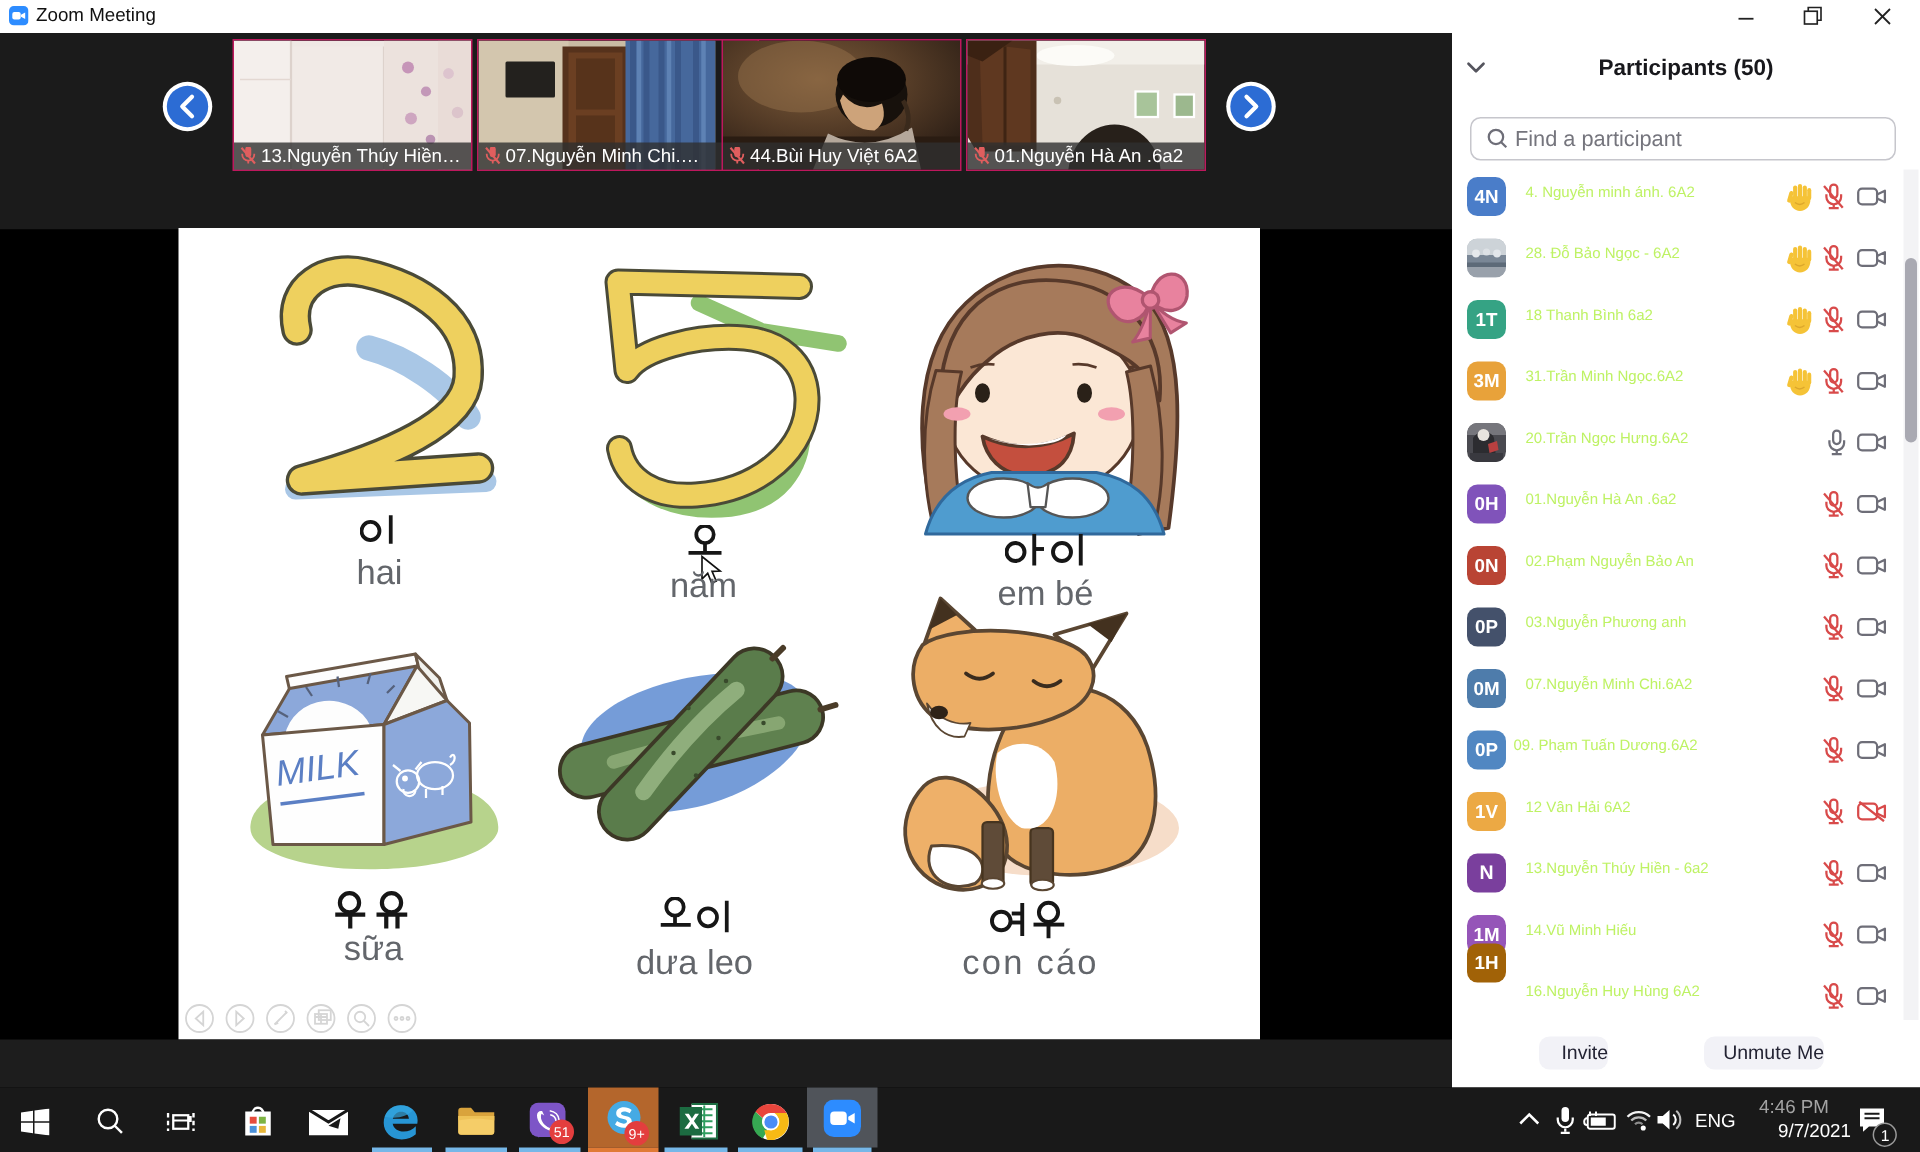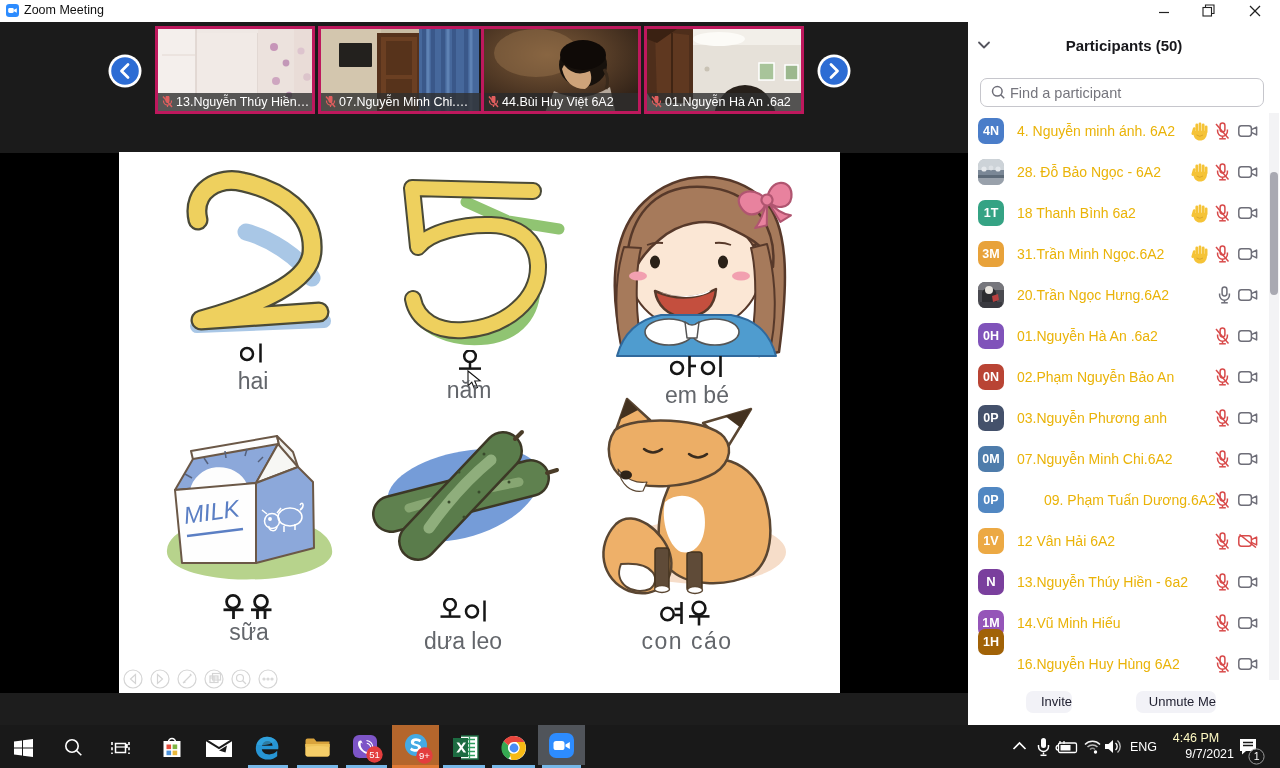--- a/index.html
+++ b/index.html
@@ -7,25 +7,25 @@
 .abs{position:absolute}
 #app{position:relative;width:1280px;height:768px}
 #titlebar{left:0;top:0;width:1280px;height:22px;background:#fff}
 #titletxt{left:24px;top:3px;font-size:12.5px;color:#111}
 #strip{left:0;top:22px;width:968px;height:131px;background:#1b1b1b}
 #sharebg{left:0;top:153px;width:968px;height:540px;background:#000}
 #slide{left:119px;top:152px;width:721px;height:541px;background:#fff}
 #bottomstrip{left:0;top:693px;width:968px;height:32px;background:#1d1d1d}
 #panel{left:968px;top:22px;width:312px;height:703px;background:#fff}
 #taskbar{left:0;top:725px;width:1280px;height:43px;background:#191919}
-.thumb{top:4px;height:88px;border:3px solid #be185d;overflow:hidden}
+.thumb{top:4px;height:88px;border:1px solid #be185d;overflow:hidden}
 .tlabel{position:absolute;left:0;bottom:0;right:0;height:18px;background:rgba(48,48,48,.8);color:#fff;font-size:12.5px;line-height:18px;white-space:nowrap;overflow:hidden}
 .tlabel svg{vertical-align:-2px;margin:0 3px 0 4px}
 .vn{position:absolute;color:#63666b;text-align:center}
-.nm2{font-size:14px;color:#eab308;white-space:nowrap}
+.nm2{font-size:10px;color:#bef264;white-space:nowrap}
 .av2{width:26px;height:26px;border-radius:7px;color:#fff;font-weight:bold;text-align:center;line-height:26px}
 .btn2{height:22px;background:#f2f2f7;border-radius:7px;font-size:13px;color:#232333;text-align:right;line-height:22px}
 .ul{top:765px;width:40px;height:3px;background:#76b7e8}
 </style>
 </head>
 <body>
 <div id="app">
 <div id="strip" class="abs"></div>
 <div id="sharebg" class="abs"></div>
 <div id="slide" class="abs"></div>
@@ -511,21 +511,21 @@
       <path d="M3.6,7.5 v1.8 a4.9 4.9 0 0 0 9.8 0 V7.5" fill="none" stroke="#d84a4a" stroke-width="1.5"></path>
       <line x1="8.5" y1="14.3" x2="8.5" y2="16.6" stroke="#d84a4a" stroke-width="1.5"></line>
       <line x1="5.2" y1="16.8" x2="11.8" y2="16.8" stroke="#d84a4a" stroke-width="1.5"></line>
       <line x1="2" y1="2" x2="14.5" y2="16.5" stroke="#d84a4a" stroke-width="1.5"></line>
     </svg>
 <svg class="abs" style="left:1238px;top:452px" width="20" height="14" viewBox="0 0 20 14">
       <rect x="0.8" y="1.8" width="12.6" height="10.4" rx="2.6" fill="none" stroke="#6e6e78" stroke-width="1.5"></rect>
       <path d="M13.4,5.6 L18.6,3.1 V10.9 L13.4,8.4" fill="none" stroke="#6e6e78" stroke-width="1.5" stroke-linejoin="round"></path>
     </svg>
 <div class="abs av2" style="left:978px;top:487px;background:#5187c2;font-size:12.5px">0P</div>
-<div class="abs nm2" style="left:1044px;top:492px">09. Phạm Tuấn Dương.6A2</div>
+<div class="abs nm2" style="left:1009px;top:492px">09. Phạm Tuấn Dương.6A2</div>
 <svg class="abs" style="left:1214px;top:491px" width="17" height="18" viewBox="0 0 17 18">
       <rect x="6.1" y="1" width="4.8" height="9" rx="2.4" fill="none" stroke="#d84a4a" stroke-width="1.5"></rect>
       <path d="M3.6,7.5 v1.8 a4.9 4.9 0 0 0 9.8 0 V7.5" fill="none" stroke="#d84a4a" stroke-width="1.5"></path>
       <line x1="8.5" y1="14.3" x2="8.5" y2="16.6" stroke="#d84a4a" stroke-width="1.5"></line>
       <line x1="5.2" y1="16.8" x2="11.8" y2="16.8" stroke="#d84a4a" stroke-width="1.5"></line>
       <line x1="2" y1="2" x2="14.5" y2="16.5" stroke="#d84a4a" stroke-width="1.5"></line>
     </svg>
 <svg class="abs" style="left:1238px;top:493px" width="20" height="14" viewBox="0 0 20 14">
       <rect x="0.8" y="1.8" width="12.6" height="10.4" rx="2.6" fill="none" stroke="#6e6e78" stroke-width="1.5"></rect>
       <path d="M13.4,5.6 L18.6,3.1 V10.9 L13.4,8.4" fill="none" stroke="#6e6e78" stroke-width="1.5" stroke-linejoin="round"></path>
@@ -693,21 +693,21 @@
         <path d="M6,10.5 a3.6 3.6 0 0 1 5,0" stroke-width="1.5" opacity=".5"></path>
       </g>
       <circle cx="11.5" cy="13" r="1.7" fill="#fff"></circle>
     </svg>
 <svg class="abs" style="left:1104px;top:738px" width="19" height="17" viewBox="0 0 19 17">
       <path d="M1,6 H4.5 L9,2 V15 L4.5,11 H1 Z" fill="#fff"></path>
       <path d="M11.5,5 a4.5 4.5 0 0 1 0,7" fill="none" stroke="#fff" stroke-width="1.4"></path>
       <path d="M13.5,2.5 a8 8 0 0 1 0,12" fill="none" stroke="#bbb" stroke-width="1.4"></path>
     </svg>
 <div class="abs" style="left:1130px;top:740px;font-size:12.5px;color:#fff">ENG</div>
-<div class="abs" style="left:1158px;top:731px;width:76px;text-align:center;font-size:12.5px;color:#fef9c3">4:46 PM</div>
+<div class="abs" style="left:1158px;top:731px;width:76px;text-align:center;font-size:12.5px;color:#a3a3a3">4:46 PM</div>
 <div class="abs" style="left:1158px;top:747px;width:76px;text-align:right;font-size:12.5px;color:#fff">9/7/2021</div>
 <svg class="abs" style="left:1238px;top:738px" width="20" height="18" viewBox="0 0 20 18">
       <path d="M2,1 H18 V13 H8 L4,16.5 V13 H2 Z" fill="#fff"></path>
       <path d="M5,4.5 h10 M5,7.5 h10" stroke="#191919" stroke-width="1.3"></path>
     </svg>
 <svg class="abs" style="left:1248px;top:748px" width="17" height="17" viewBox="0 0 17 17">
       <circle cx="8.5" cy="8.5" r="7.6" fill="#191919" stroke="#9a9a9a" stroke-width="1"></circle>
       <text x="8.7" y="12.4" font-size="10.5" fill="#fff" text-anchor="middle" font-family="Liberation Sans,sans-serif">1</text>
     </svg>
 </div>

